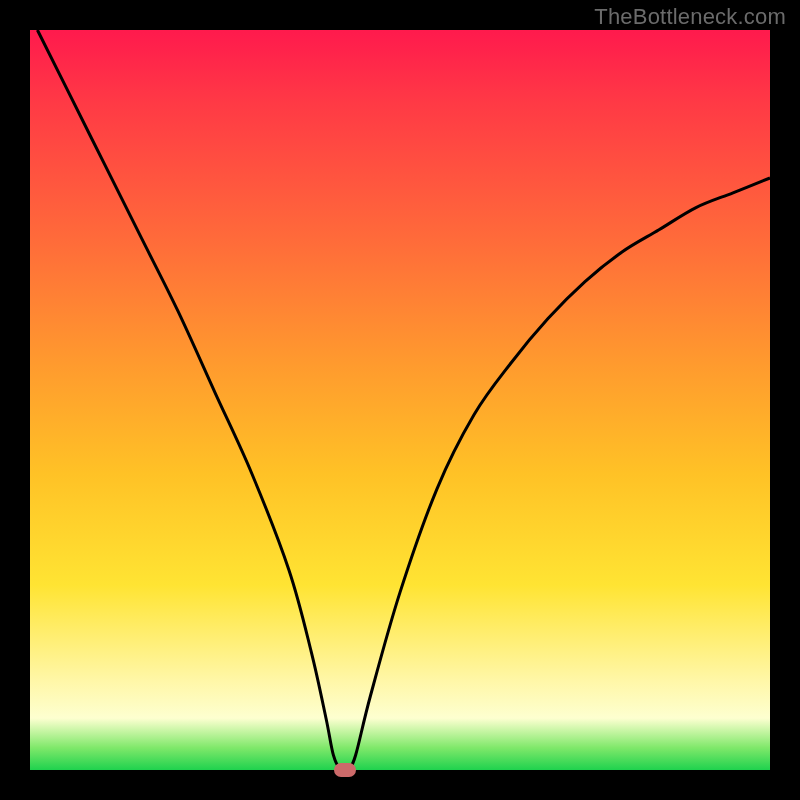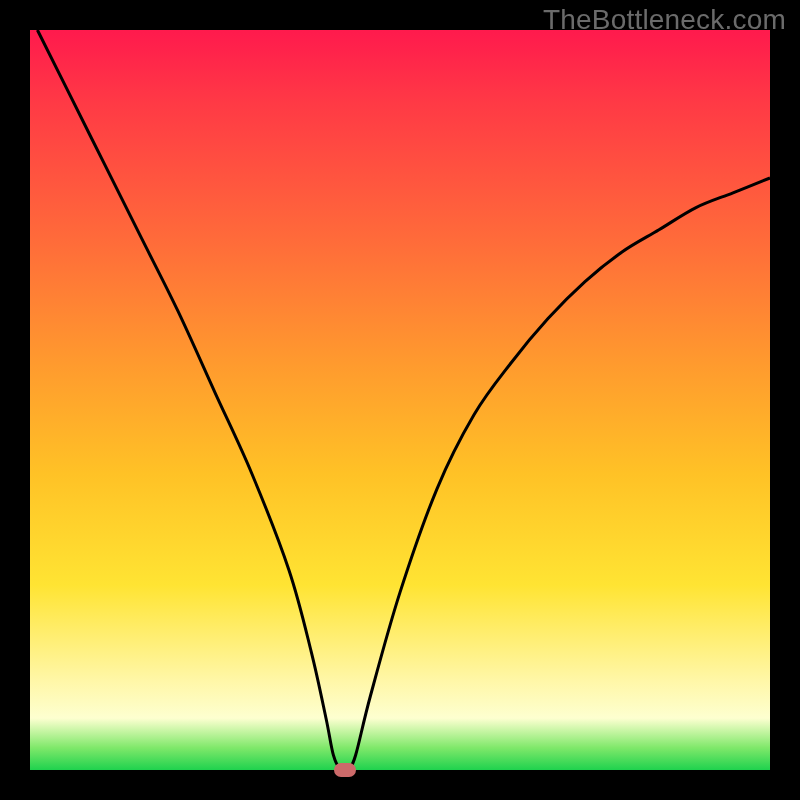--- a/index.html
+++ b/index.html
@@ -37,21 +37,21 @@
       #fdffd0 93%,
       #7fe86a 97%,
       #1fd24e 100%
     );
   }
   .watermark {
     position: absolute;
     top: 4px;
     right: 14px;
     color: #6b6b6b;
-    font-size: 28px;
+    font-size: 22px;
     letter-spacing: 0.2px;
     user-select: none;
   }
   svg.curve {
     position: absolute;
     left: 30px;
     top: 30px;
     width: 740px;
     height: 740px;
     overflow: visible;

